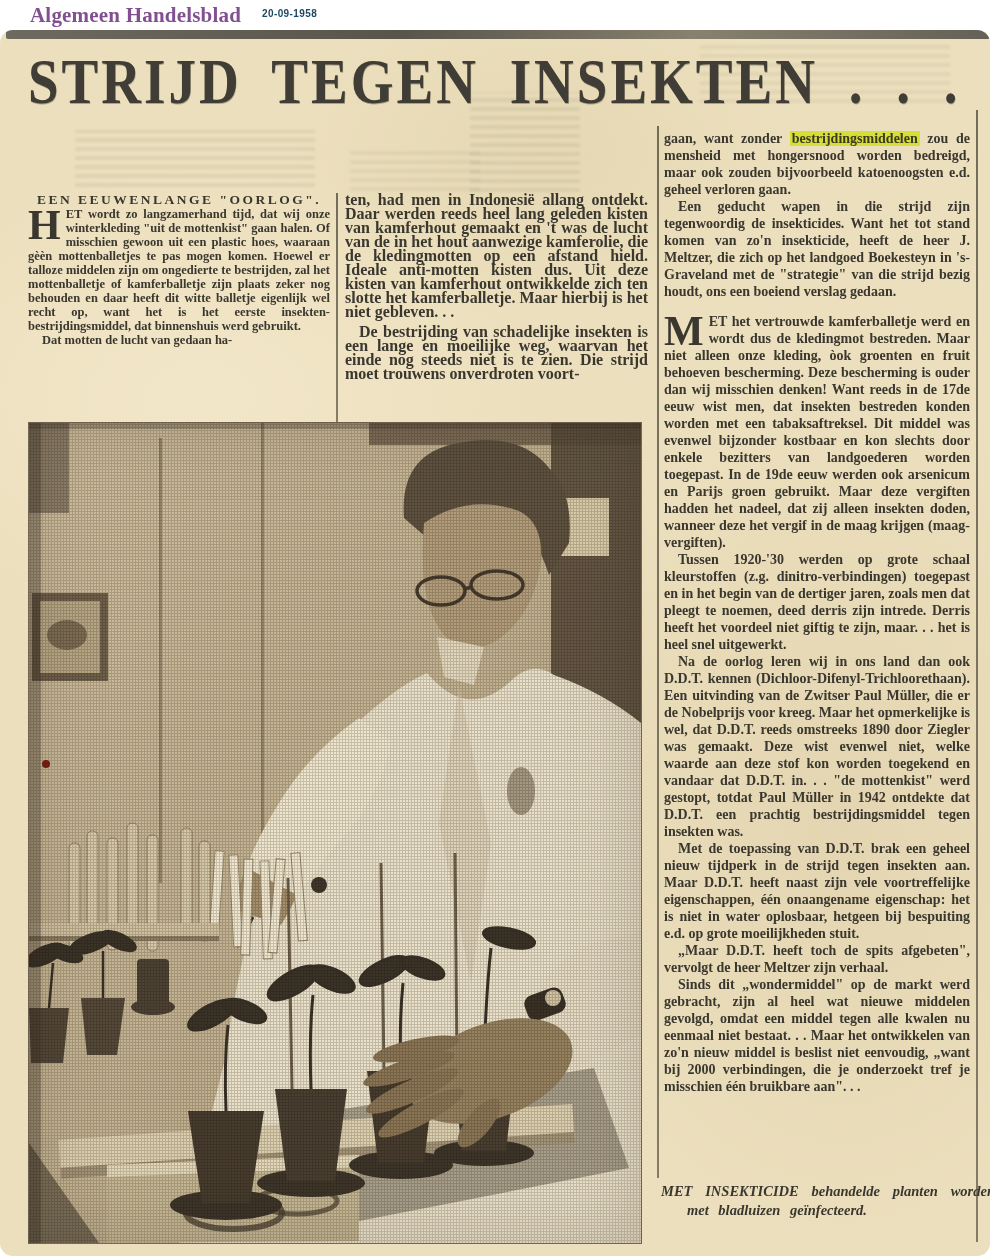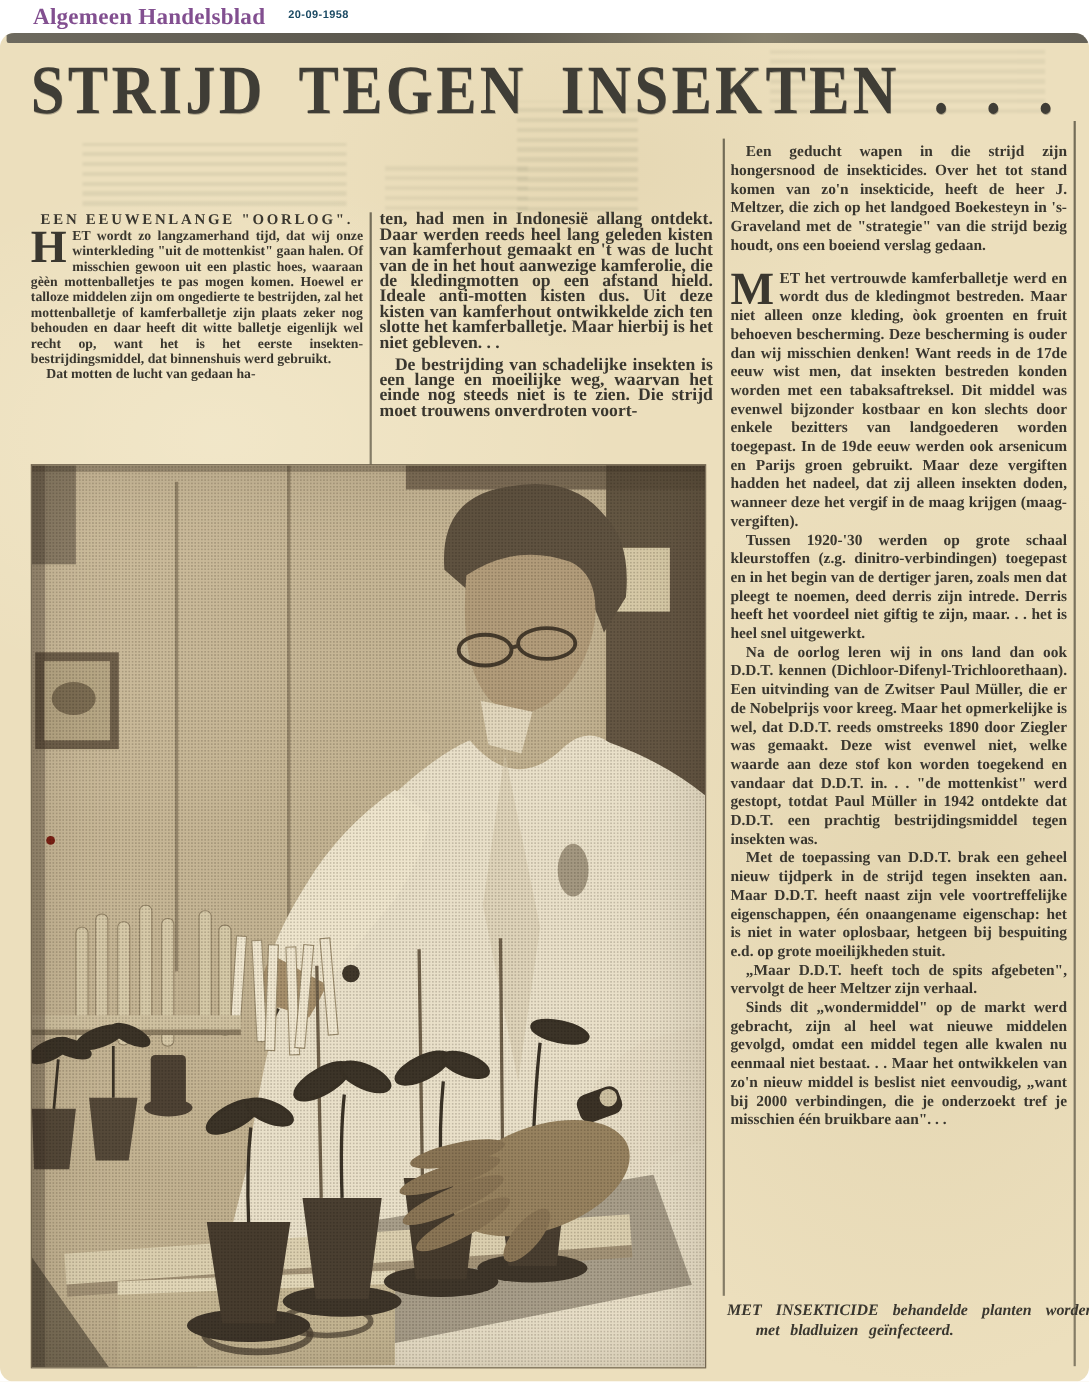--- a/index.html
+++ b/index.html
@@ -117,21 +117,22 @@
     <p><span class="dropcap">H</span><span>ET wordt zo langzamerhand tijd, dat wij onze winterkleding "uit de mottenkist" gaan halen. Of misschien gewoon uit een plastic hoes, waaraan gèèn mottenballetjes te pas mogen komen. Hoewel er talloze middelen zijn om ongedierte te bestrijden, zal het mottenballetje of kamferballetje zijn plaats zeker nog behouden en daar heeft dit witte balletje eigenlijk wel recht op, want het is het eerste insekten-bestrijdingsmiddel, dat binnenshuis werd gebruikt.</span></p>
     <p class="indent">Dat motten de lucht van gedaan ha-</p>
   </div>
 
   <div class="col" id="col-mid">
     <p>ten, had men in Indonesië allang ontdekt. Daar werden reeds heel lang geleden kisten van kamferhout gemaakt en 't was de lucht van de in het hout aanwezige kamferolie, die de kledingmotten op een afstand hield. Ideale anti-motten kisten dus. Uit deze kisten van kamferhout ontwikkelde zich ten slotte het kamferballetje. Maar hierbij is het niet gebleven. . .</p>
     <p class="indent gap-sm">De bestrijding van schadelijke insekten is een lange en moeilijke weg, waarvan het einde nog steeds niet is te zien. Die strijd moet trouwens onverdroten voort-</p>
   </div>
 
   <div class="col" id="col-right">
-    <p class="indent">Een geducht wapen in die strijd zijn hongersnood de insekticides. Over het tot stand komen van zo'n insekticide, heeft de heer J. Meltzer, die zich op het landgoed Boekesteyn in 's-Graveland met de "strategie" van die strijd bezig houdt, ons een boeiend verslag gedaan.</p>
+    <p><span>gaan, want zonder </span><span class="hl">bestrijdingsmiddelen</span><span> zou de mensheid met hongersnood worden bedreigd, maar ook zouden bijvoorbeeld katoenoogsten e.d. geheel verloren gaan.</span></p>
+    <p class="indent">Een geducht wapen in die strijd zijn tegenwoordig de insekticides. Want het tot stand komen van zo'n insekticide, heeft de heer J. Meltzer, die zich op het landgoed Boekesteyn in 's-Graveland met de "strategie" van die strijd bezig houdt, ons een boeiend verslag gedaan.</p>
     <p class="gap-md"><span class="dropcap">M</span><span>ET het vertrouwde kamferballetje werd en wordt dus de kledingmot bestreden. Maar niet alleen onze kleding, òok groenten en fruit behoeven bescherming. Deze bescherming is ouder dan wij misschien denken! Want reeds in de 17de eeuw wist men, dat insekten bestreden konden worden met een tabaksaftreksel. Dit middel was evenwel bijzonder kostbaar en kon slechts door enkele bezitters van landgoederen worden toegepast. In de 19de eeuw werden ook arsenicum en Parijs groen gebruikt. Maar deze vergiften hadden het nadeel, dat zij alleen insekten doden, wanneer deze het vergif in de maag krijgen (maag-vergiften).</span></p>
     <p class="indent">Tussen 1920-'30 werden op grote schaal kleurstoffen (z.g. dinitro-verbindingen) toegepast en in het begin van de dertiger jaren, zoals men dat pleegt te noemen, deed derris zijn intrede. Derris heeft het voordeel niet giftig te zijn, maar. . . het is heel snel uitgewerkt.</p>
     <p class="indent">Na de oorlog leren wij in ons land dan ook D.D.T. kennen (Dichloor-Difenyl-Trichloorethaan). Een uitvinding van de Zwitser Paul Müller, die er de Nobelprijs voor kreeg. Maar het opmerkelijke is wel, dat D.D.T. reeds omstreeks 1890 door Ziegler was gemaakt. Deze wist evenwel niet, welke waarde aan deze stof kon worden toegekend en vandaar dat D.D.T. in. . . "de mottenkist" werd gestopt, totdat Paul Müller in 1942 ontdekte dat D.D.T. een prachtig bestrijdingsmiddel tegen insekten was.</p>
     <p class="indent">Met de toepassing van D.D.T. brak een geheel nieuw tijdperk in de strijd tegen insekten aan. Maar D.D.T. heeft naast zijn vele voortreffelijke eigenschappen, één onaangename eigenschap: het is niet in water oplosbaar, hetgeen bij bespuiting e.d. op grote moeilijkheden stuit.</p>
     <p class="indent">„Maar D.D.T. heeft toch de spits afgebeten", vervolgt de heer Meltzer zijn verhaal.</p>
     <p class="indent">Sinds dit „wondermiddel" op de markt werd gebracht, zijn al heel wat nieuwe middelen gevolgd, omdat een middel tegen alle kwalen nu eenmaal niet bestaat. . . Maar het ontwikkelen van zo'n nieuw middel is beslist niet eenvoudig, „want bij 2000 verbindingen, die je onderzoekt tref je misschien één bruikbare aan". . .</p>
   </div>
 
   <div id="photo">
     <svg viewBox="0 0 612 820" preserveAspectRatio="none">

